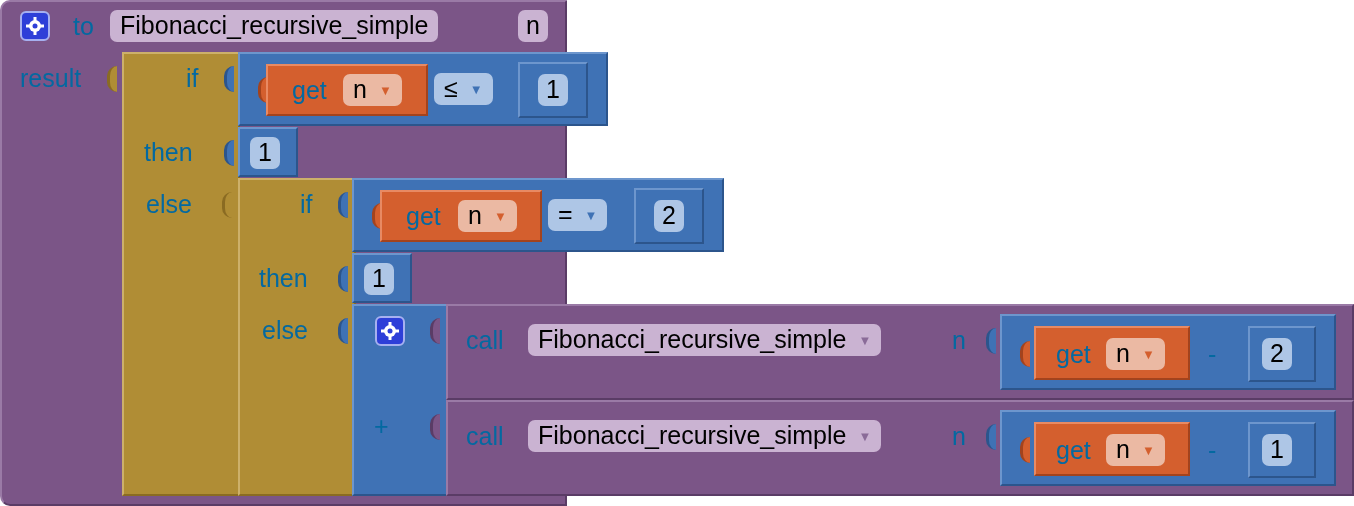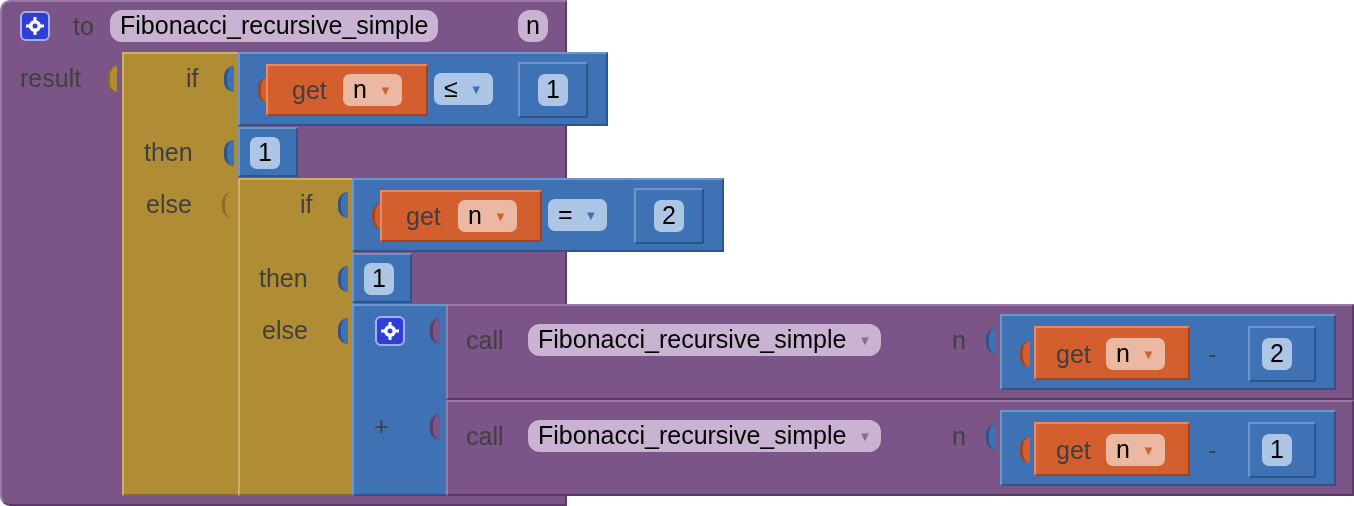--- a/index.html
+++ b/index.html
@@ -2,23 +2,23 @@
 <html><head>
 <meta charset="utf-8">
 <style>
   html,body{margin:0;padding:0;background:#ffffff;}
   body{width:1354px;height:506px;position:relative;overflow:hidden;font-family:"Liberation Sans",sans-serif;}
   .blk{position:absolute;box-sizing:border-box;}
   .purple{background:#7b5587;border-top:2px solid #9a7aa6;border-left:2px solid #9a7aa6;border-bottom:2px solid #5a3c66;border-right:2px solid #5a3c66;}
   .mustard{background:#b08d35;border-top:2px solid #cdb06a;border-left:2px solid #cdb06a;border-bottom:2px solid #8a6b22;border-right:2px solid #8a6b22;}
   .blue{background:#3f72b5;border-top:2px solid #6d96cd;border-left:2px solid #6d96cd;border-bottom:2px solid #2c558c;border-right:2px solid #2c558c;}
   .orange{background:#d45f2e;border-top:2px solid #e88a63;border-left:2px solid #e88a63;border-bottom:2px solid #a3431d;border-right:2px solid #a3431d;}
-  .lbl{position:absolute;color:#404040;font-size:25px;line-height:28px;white-space:nowrap;}
+  .lbl{position:absolute;color:#0369a1;font-size:25px;line-height:28px;white-space:nowrap;}
   .field{position:absolute;box-sizing:border-box;border-radius:7px;color:#000;font-size:25px;line-height:30px;height:32px;padding:0 10px;white-space:nowrap;}
-  .f-purple{background:#cab3d2;border-radius:12px;}
+  .f-purple{background:#cab3d2;}
   .f-orange{background:#ebb9a3;}
   .f-blue{background:#aec6e6;}
   .f-blue-num{background:#aec6e6;padding:0 8px;}
   .arrow{font-size:13px;margin-left:12px;vertical-align:3px;}
   .arrow.o{color:#d45f2e;}
   .arrow.b{color:#3f72b5;}
   .arrow.p{color:#8a6b98;}
   .inset{position:absolute;box-sizing:border-box;border:2px solid #6d96cd;border-right-color:#2c558c;border-bottom-color:#2c558c;}
   .gear{position:absolute;width:30px;height:30px;box-sizing:border-box;background:#2e3fd8;border:2px solid #a6b0f0;border-radius:6px;display:flex;align-items:center;justify-content:center;}
   .gear svg{width:20px;height:20px;}

